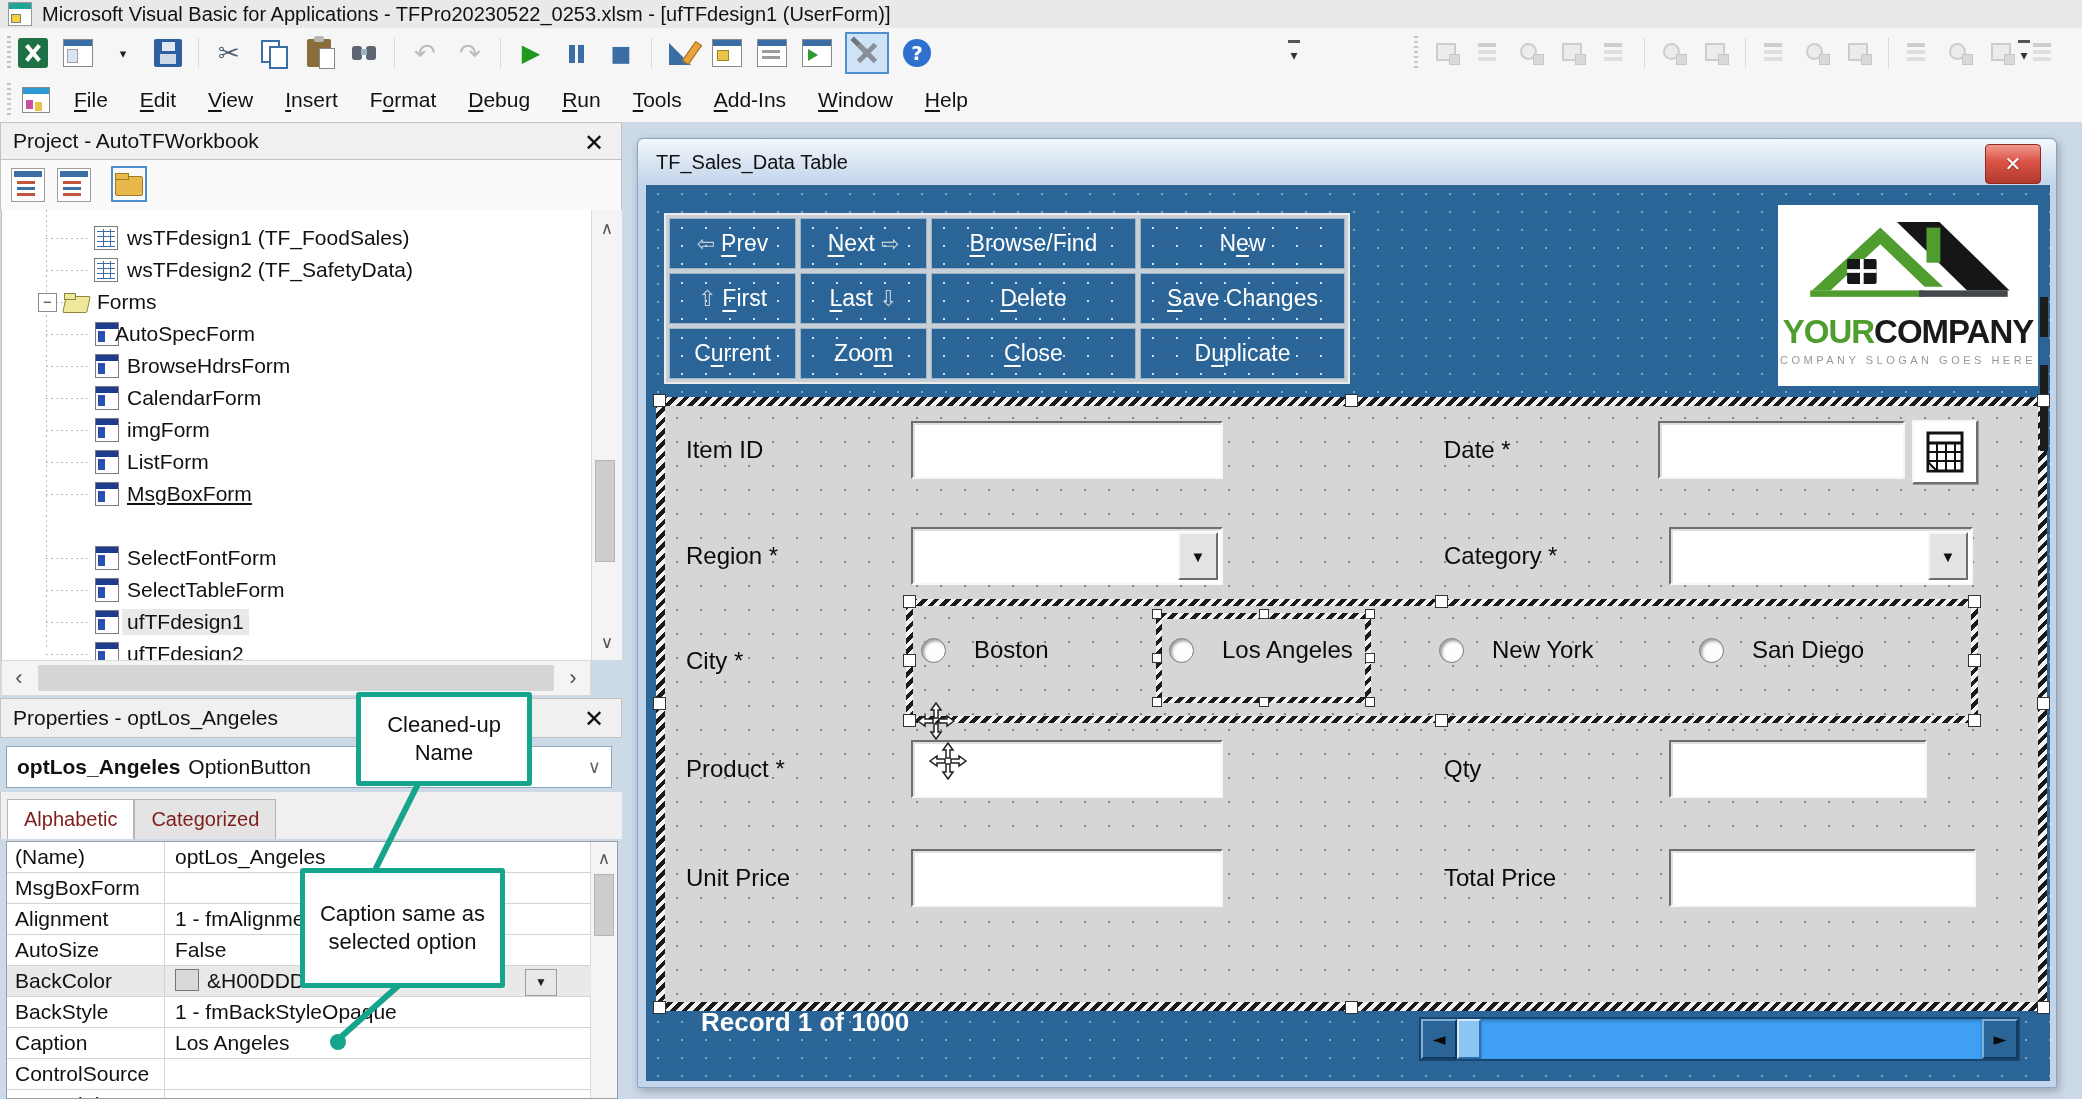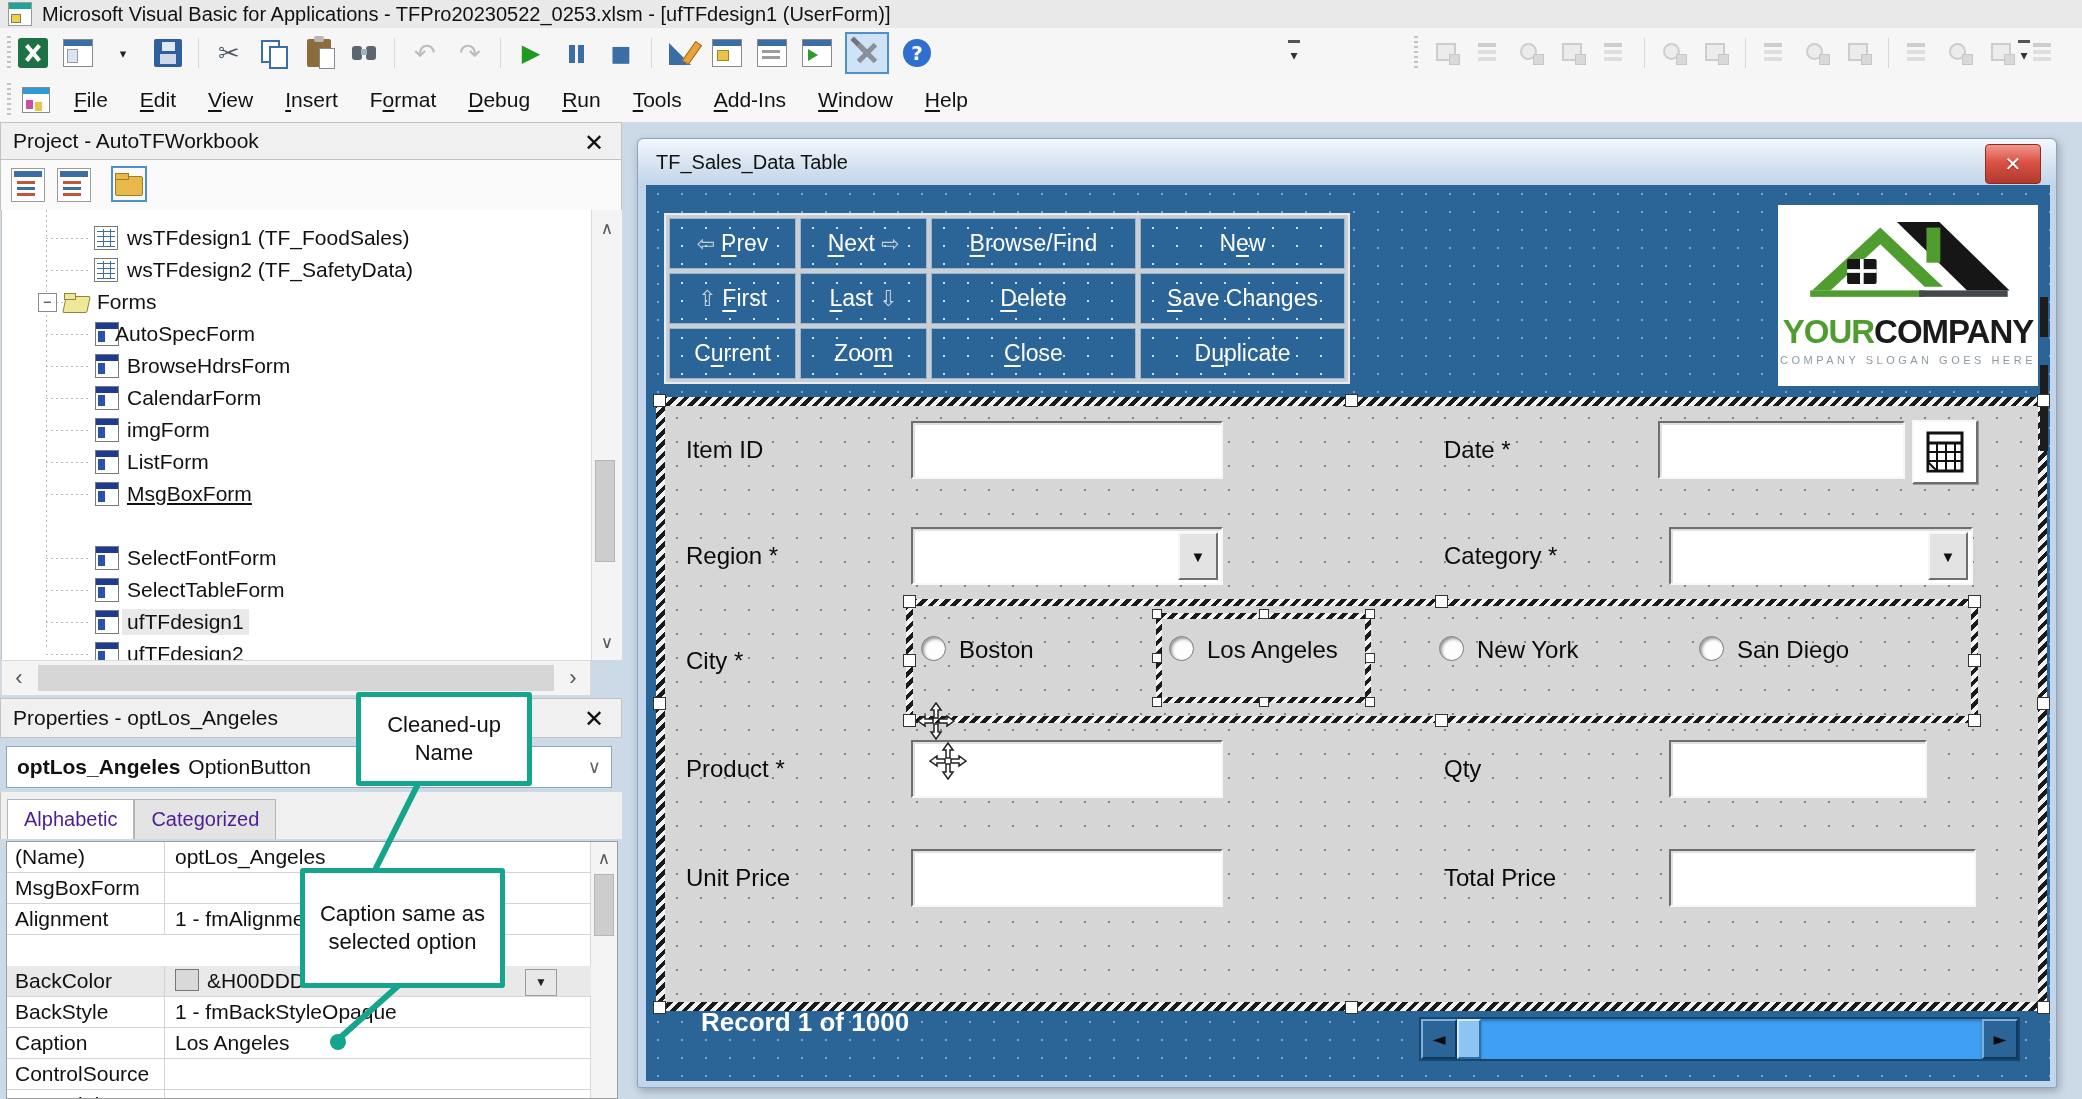--- a/index.html
+++ b/index.html
@@ -125,21 +125,21 @@
   #tree-hsb{position:absolute;left:1px;top:660px;width:590px;height:36px;background:#f4f4f4;border:1px solid #d9d9d9;box-sizing:border-box;}
   #tree-hsb .track{position:absolute;left:36px;top:4px;right:36px;bottom:4px;background:#d6d6d6;}
   .hsb-arrow{position:absolute;top:0;width:34px;height:34px;color:#555;font-size:22px;display:flex;align-items:center;justify-content:center;}
 
   
   #obj-dd{position:absolute;left:6px;top:746px;width:606px;height:42px;background:#fff;border:1px solid #8fa4bd;
           box-sizing:border-box;font-size:21px;display:flex;align-items:center;padding-left:10px;color:#111;}
   #obj-dd .chev{position:absolute;right:10px;color:#666;font-size:18px;}
   #prop-tabs{position:absolute;left:0px;top:792px;width:622px;height:47px;border-left:1px solid #c2c2c2;box-sizing:border-box;
              display:flex;align-items:flex-end;padding-left:6px;background:#f0f0f0;}
-  .ptab{font-size:20px;padding:8px 16px;border:1px solid #b5b5b5;border-bottom:none;background:#e4e4e4;color:#4c1d95;}
+  .ptab{font-size:20px;padding:8px 16px;border:1px solid #b5b5b5;border-bottom:none;background:#e4e4e4;color:#7f1d1d;}
   .ptab.active{background:#fff;position:relative;z-index:2;}
   #prop-grid{position:absolute;left:6px;top:841px;width:612px;height:258px;background:#fff;border:1px solid #9c9c9c;
              box-sizing:border-box;overflow:hidden;}
   .prow{position:absolute;left:0;width:584px;height:31px;display:flex;font-size:21px;color:#111;border-bottom:1px solid #d4d4d4;box-sizing:border-box;}
   .prow .pname{width:158px;border-right:1px solid #d4d4d4;box-sizing:border-box;padding:3px 0 0 8px;white-space:nowrap;overflow:hidden;}
   .prow .pval{flex:1;padding:3px 0 0 10px;white-space:nowrap;overflow:hidden;display:flex;align-items:flex-start;}
   .prow.sel{background:#e9e9e9;}
   .swatch{width:22px;height:20px;background:#d9d9d9;border:1px solid #777;margin-right:8px;flex:0 0 auto;}
   .pdd{position:absolute;right:34px;top:3px;width:30px;height:25px;background:#e8e8e8;border:1px solid #9c9c9c;
        font-size:12px;text-align:center;line-height:24px;color:#222;}
@@ -192,21 +192,21 @@
   .f-label{position:absolute;font-size:24px;color:#0b0b0b;white-space:nowrap;}
   .tb3d{position:absolute;background:#fff;border-style:solid;border-width:2px;
         border-color:#6e6e6e #f7f7f7 #f7f7f7 #6e6e6e;box-sizing:border-box;
         box-shadow:inset 2px 2px 0 rgba(0,0,0,.12);font-size:22px;padding:2px 8px;outline:none;
         font-family:"Liberation Sans",sans-serif;}
   .ddbtn{position:absolute;right:3px;top:3px;bottom:3px;width:36px;background:#e3e3e3;
          border-style:solid;border-width:2px;border-color:#f7f7f7 #6e6e6e #6e6e6e #f7f7f7;
          display:flex;align-items:center;justify-content:center;font-size:15px;color:#111;}
   .raised{background:#fff;border-style:solid;border-width:2px;border-color:#f7f7f7 #6e6e6e #6e6e6e #f7f7f7;
           box-shadow:1px 1px 0 #9a9a9a;}
-  .radio{position:absolute;display:flex;align-items:flex-start;gap:13px;font-size:24px;color:#0b0b0b;}
+  .radio{position:absolute;display:flex;align-items:center;gap:28px;font-size:24px;color:#0b0b0b;}
   .rdot{width:23px;height:23px;border-radius:50%;background:#fdfdfd;border:1px solid #7a7a7a;
         box-shadow:inset 2px 2px 3px #9a9a9a, inset -1px -1px 1px #fff;}
   .selbox{position:absolute;box-sizing:border-box;}
   .mini-handle{position:absolute;width:10px;height:10px;background:#fff;border:1px solid #333;box-sizing:border-box;z-index:6;}
 
   
   #record-text{position:absolute;left:55px;top:822px;font-size:26px;font-weight:bold;color:#fff;}
   #rec-sb{position:absolute;left:773px;top:832px;width:601px;height:44px;display:flex;
           border:2px solid #16456e;box-sizing:border-box;background:#3f9ff2;}
   .rsb-arrow{width:36px;background:#2b6496;border-style:solid;border-width:2px;
@@ -448,20 +448,24 @@
         <div class="pval">optLos_Angeles</div>
       </div>
       <div class="prow" style="top: 31px;">
         <div class="pname">MsgBoxForm</div>
         <div class="pval"></div>
       </div>
       <div class="prow" style="top: 62px;">
         <div class="pname">Alignment</div>
         <div class="pval">1 - fmAlignmentRight</div>
       </div>
+      <div class="prow" style="top: 93px;">
+        <div class="pname">AutoSize</div>
+        <div class="pval">False</div>
+      </div>
       <div class="prow sel" style="top: 124px;">
         <div class="pname">BackColor</div>
         <div class="pval"><div class="swatch"></div>&amp;H00DDDDDD&amp;</div>
         <div class="pdd">▼</div>
       </div>
       <div class="prow" style="top: 155px;">
         <div class="pname">BackStyle</div>
         <div class="pval">1 - fmBackStyleOpaque</div>
       </div>
       <div class="prow" style="top: 186px;">

